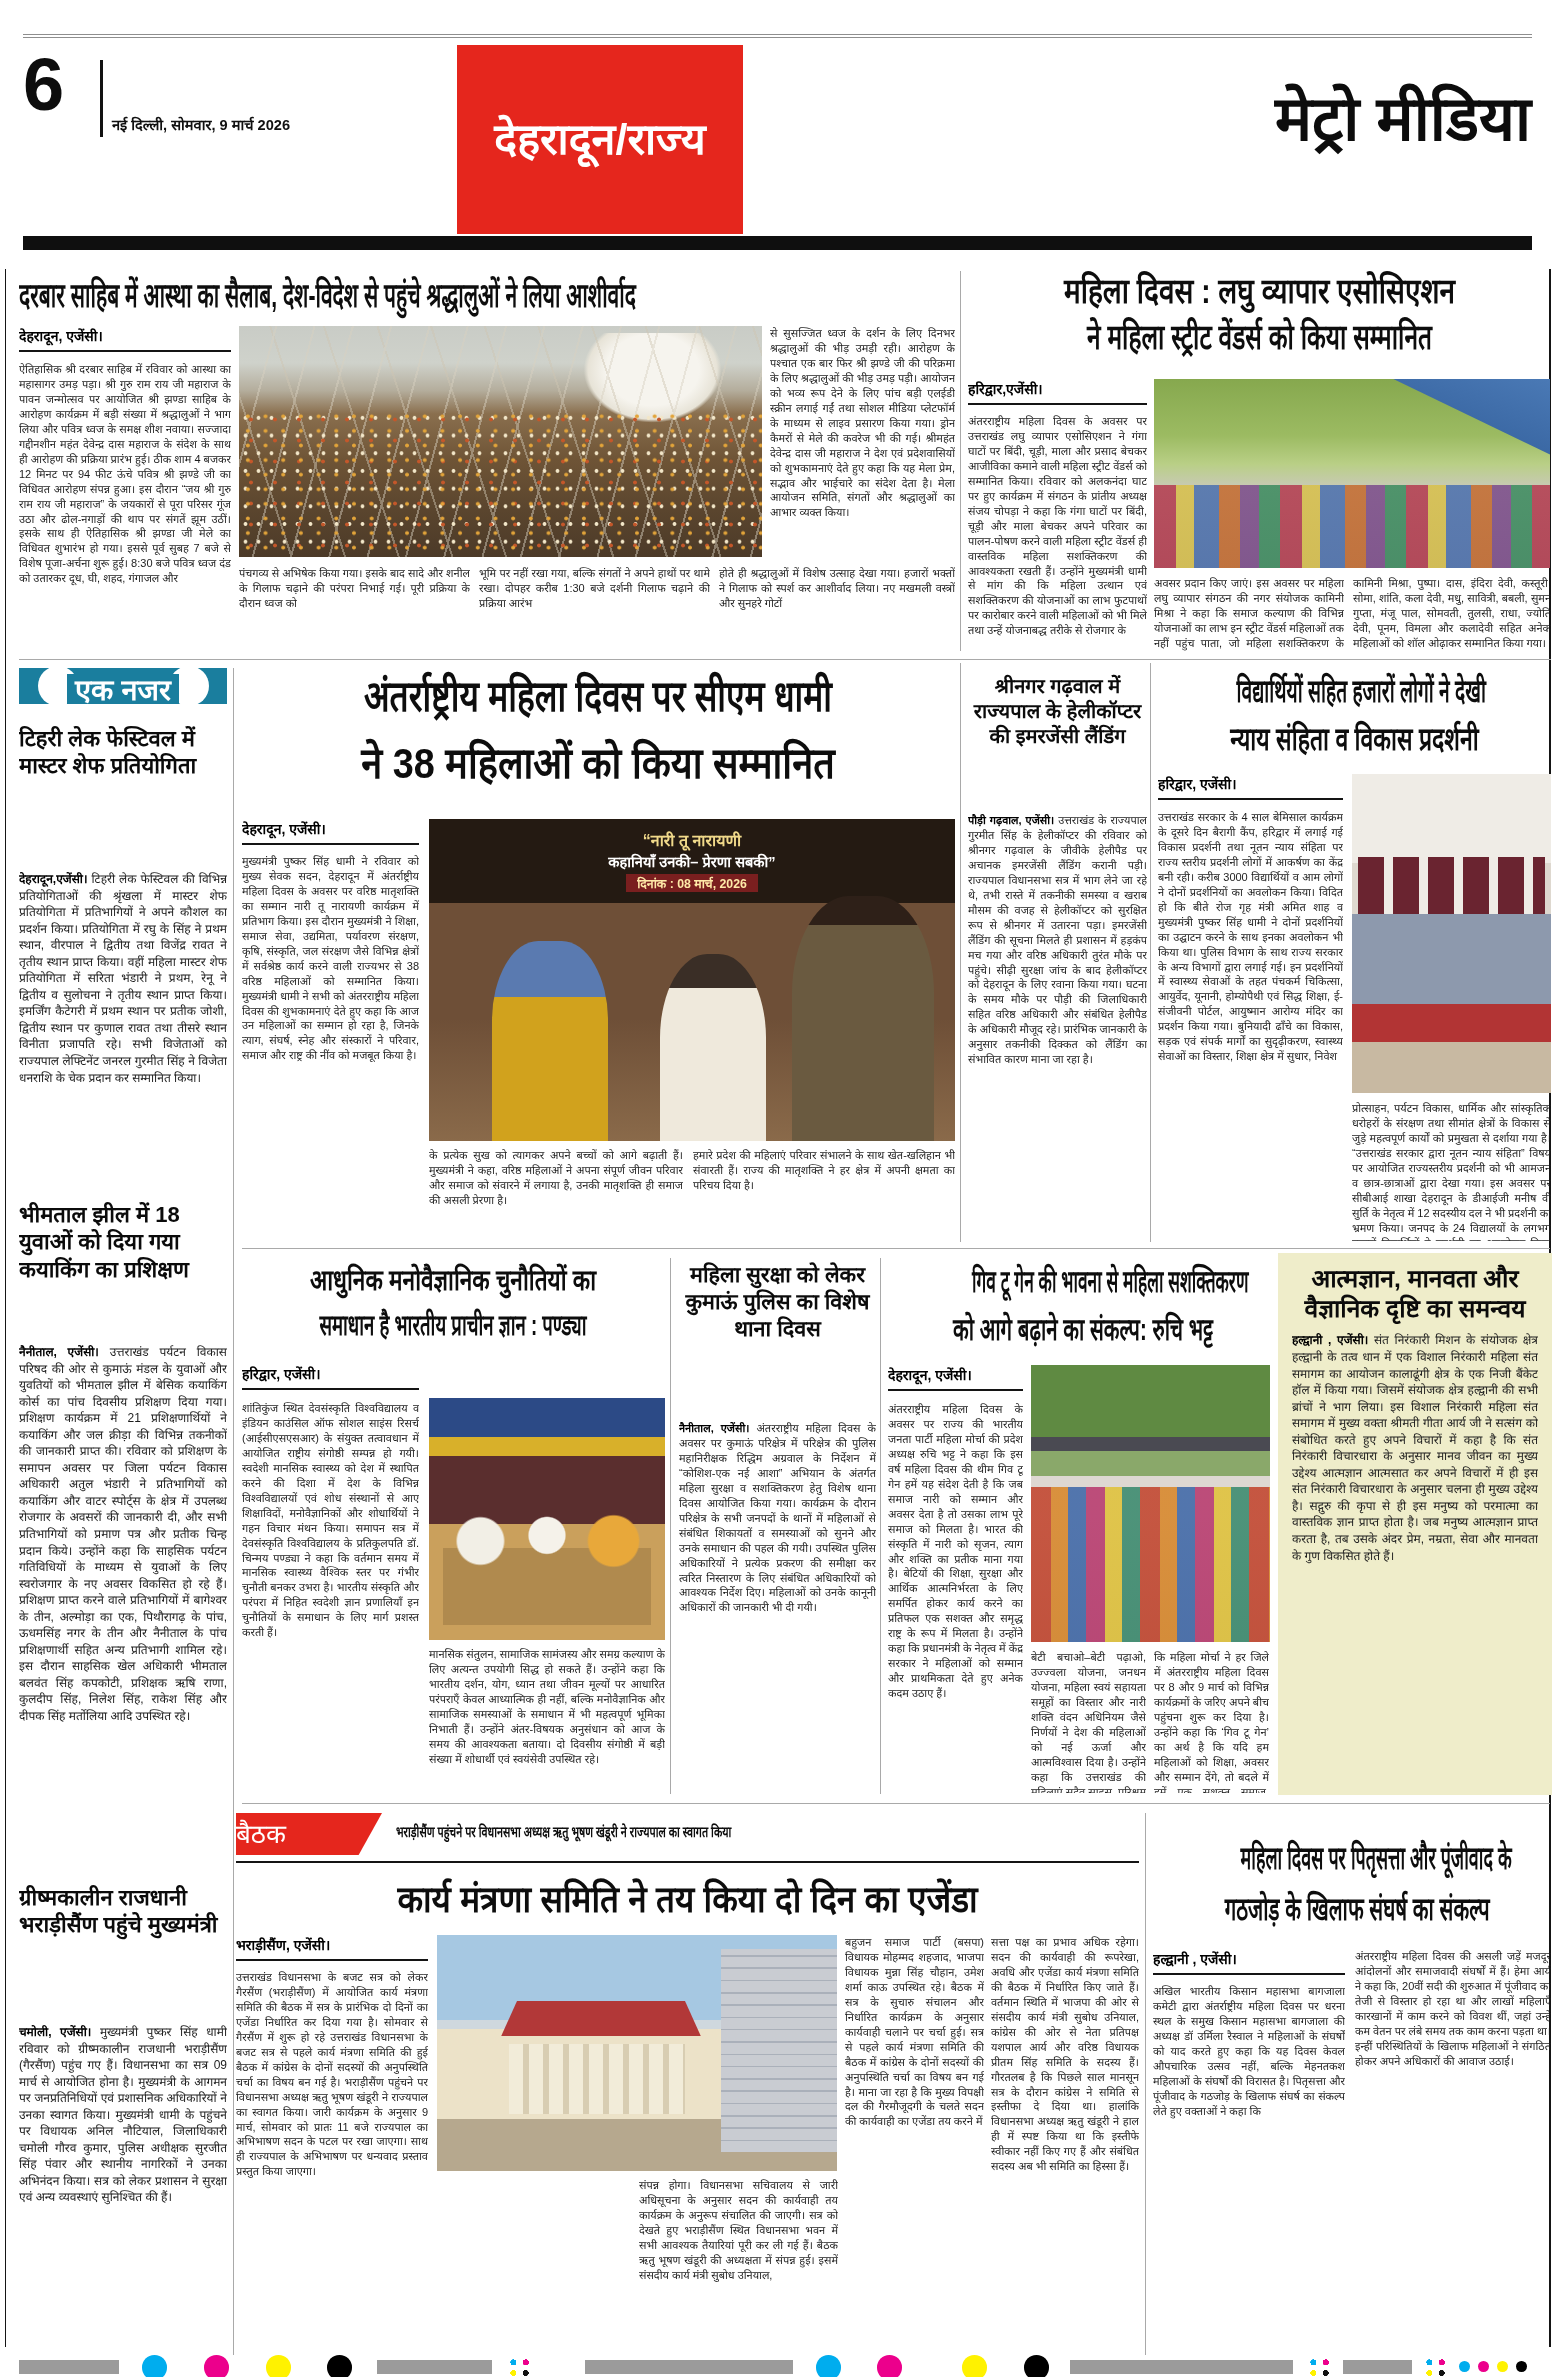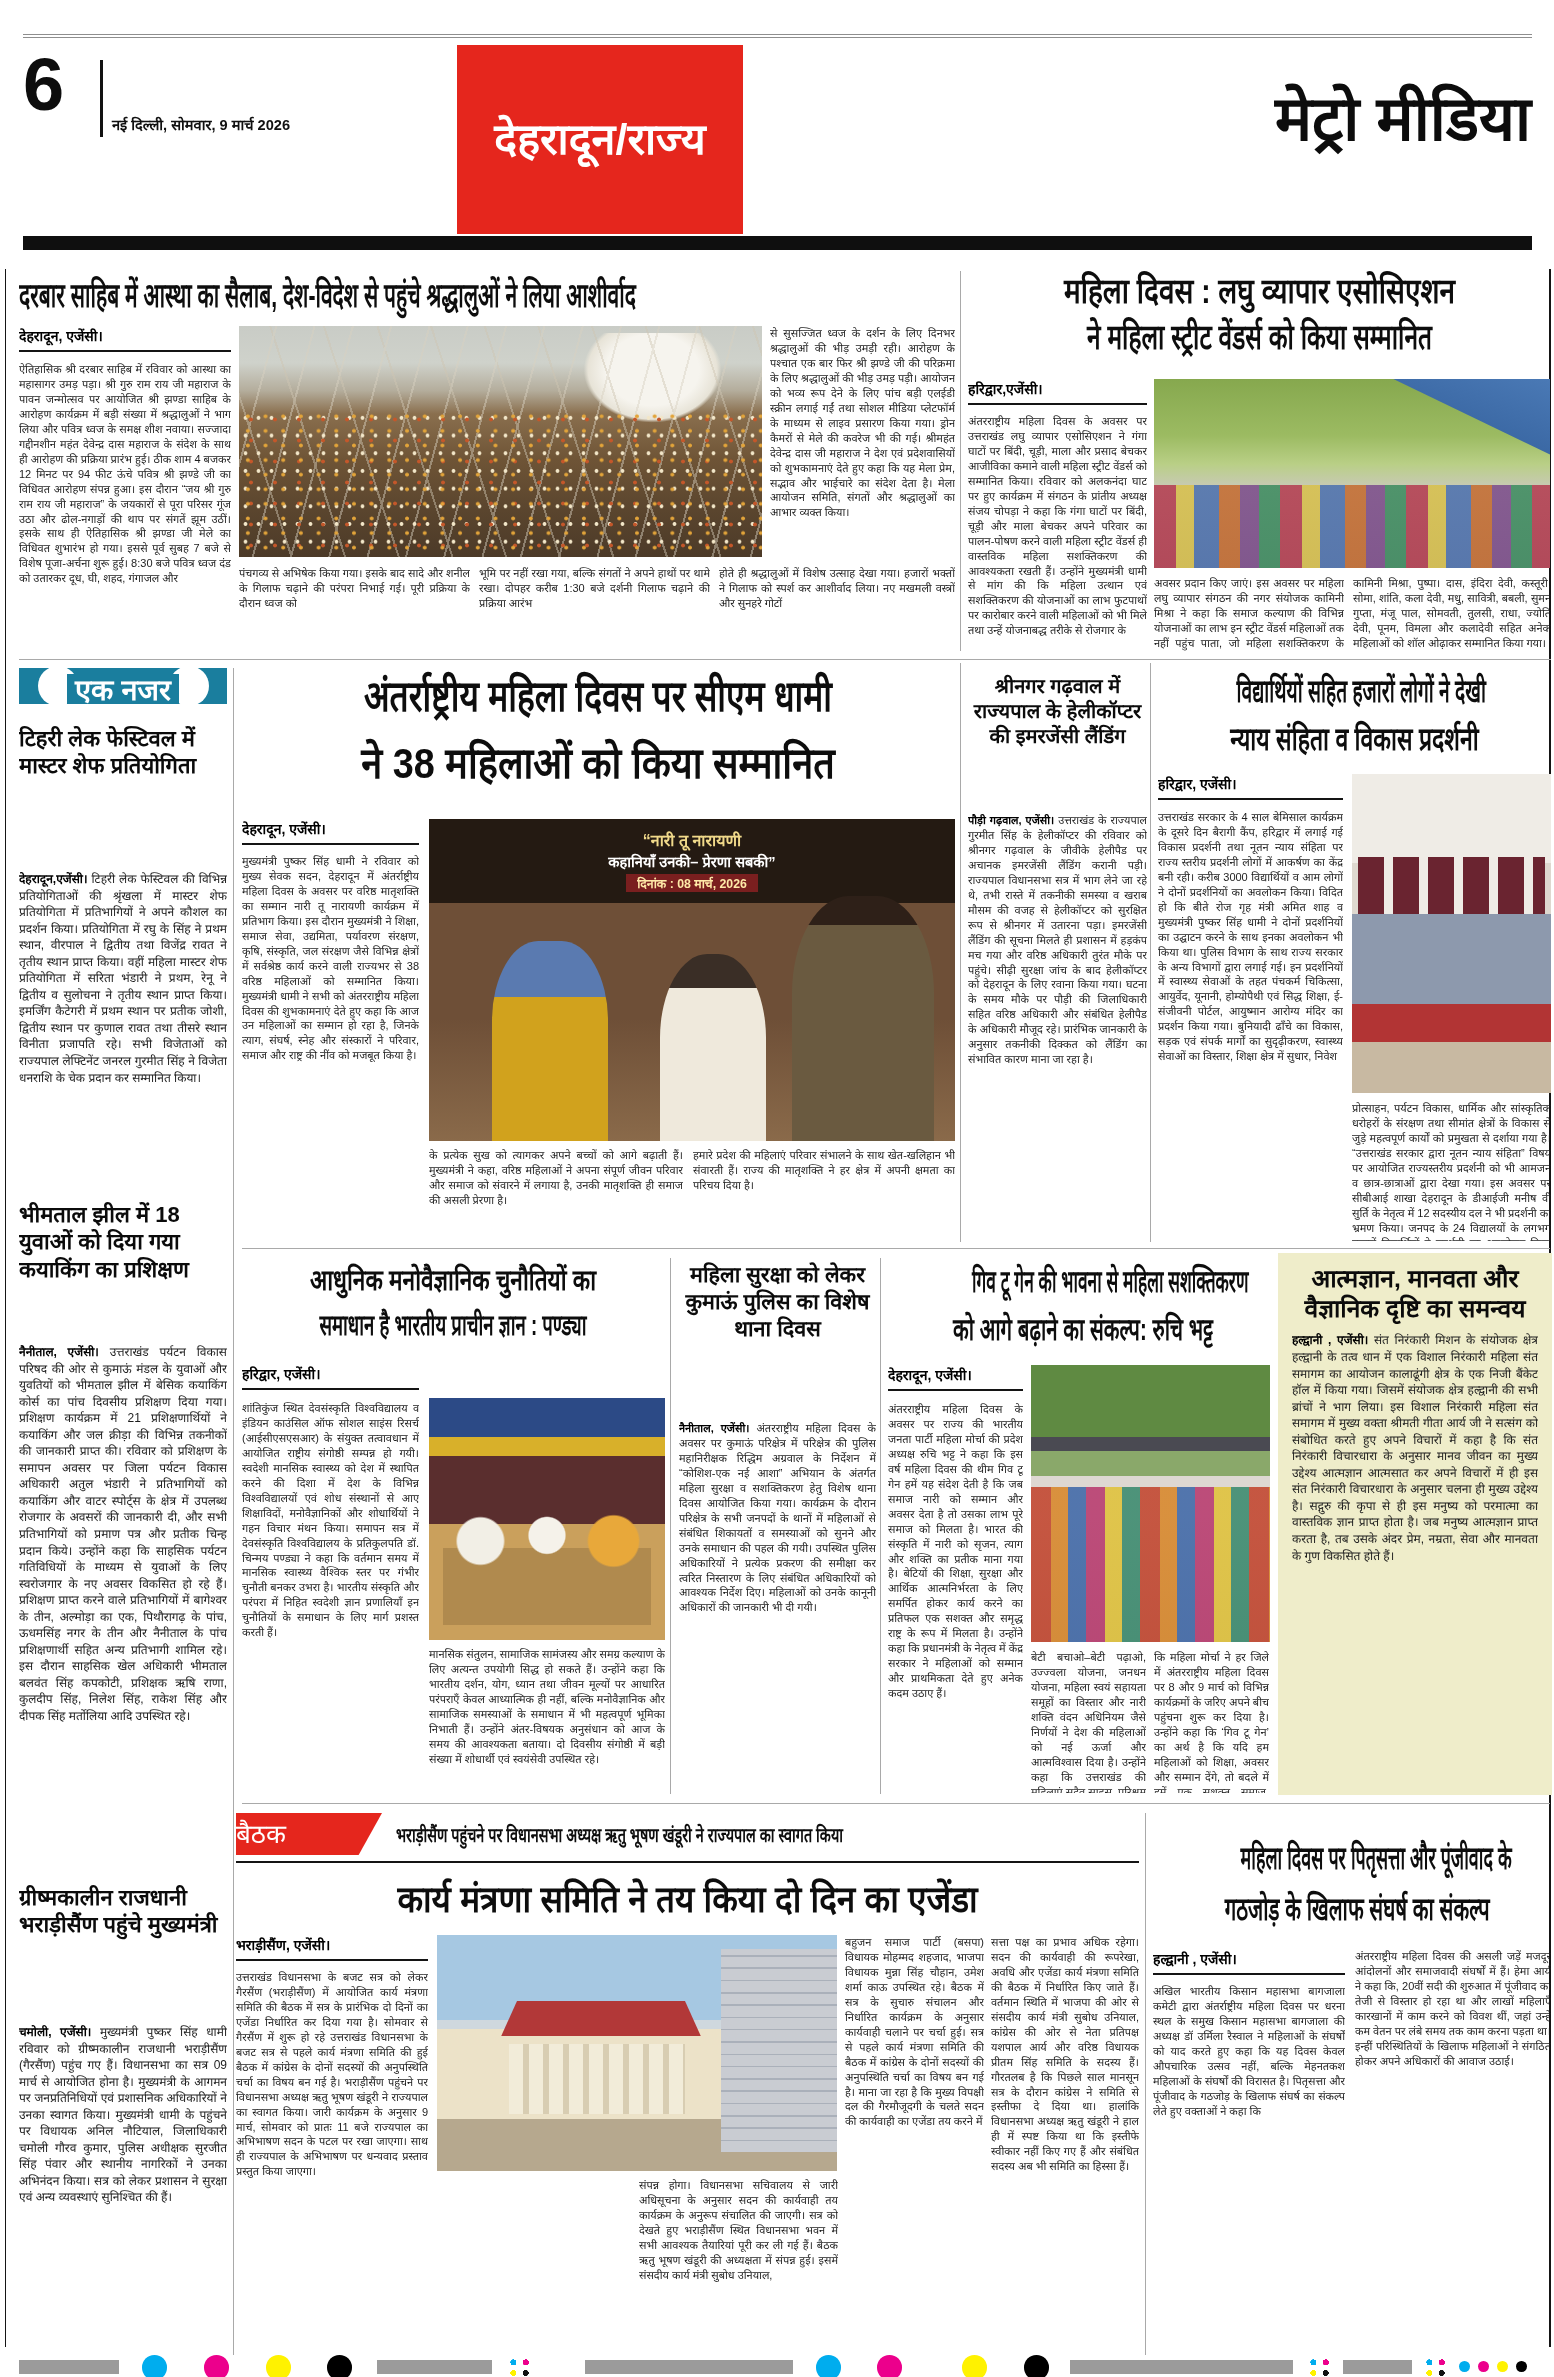--- a/index.html
+++ b/index.html
@@ -25,21 +25,21 @@
   .dateline{font-size:14.6px;font-weight:700;color:#111;}
   .secbox{background:#e5261d;color:#fff;font-weight:700;font-size:43px;text-align:center;}
   .papername{font-size:62px;font-weight:700;color:#0c0c0c;text-align:right;white-space:nowrap;}
   .blackbar{background:#0f0f0f;}
   
   .eyebrow{background:#1a7e9e;color:#fff;font-weight:700;font-size:29px;text-align:center;line-height:45px;overflow:hidden;}
   .eyebrow i{position:absolute;top:50%;width:40px;height:40px;background:#fff;border-radius:50%;transform:translateY(-50%);}
   
   .kicker{background:#e5261d;color:#fff;font-weight:400;font-size:26px;line-height:42px;text-align:left;
           clip-path:polygon(0 0,100% 0,84% 100%,0 100%);}
-  .strap{font-weight:700;font-size:20px;color:#0d0d0d;overflow:hidden;}
+  .strap{font-weight:700;font-size:15px;color:#0d0d0d;overflow:hidden;}
   .strap span{display:inline-block;white-space:nowrap;transform:scaleX(var(--sx,1));transform-origin:left center;}
   .rule-b{background:#141414;}
   
   .infobox{background:#efedca;}
   
   .ph{overflow:hidden;}
   .ph>i{position:absolute;display:block;}
   .ph-jhanda{background:linear-gradient(180deg,#c9ccc6 0%,#cfd2cb 16%,#b4ad9c 28%,#8a6f4e 38%,#6e5436 58%,#5a452e 80%,#4c3a28 100%);}
   .ph-jhanda .dome{right:6%;top:3%;width:30%;height:42%;background:radial-gradient(ellipse at 50% 38%,#f6f4ee 0 42%,#e7e3d7 58%,rgba(0,0,0,0) 62%);}
   .ph-jhanda .poles{inset:0;background:repeating-linear-gradient(105deg,rgba(0,0,0,0) 0 35px,#d9d2c2 35px 37px),repeating-linear-gradient(72deg,rgba(0,0,0,0) 0 49px,#cfc6b3 49px 51px);opacity:.45;}

